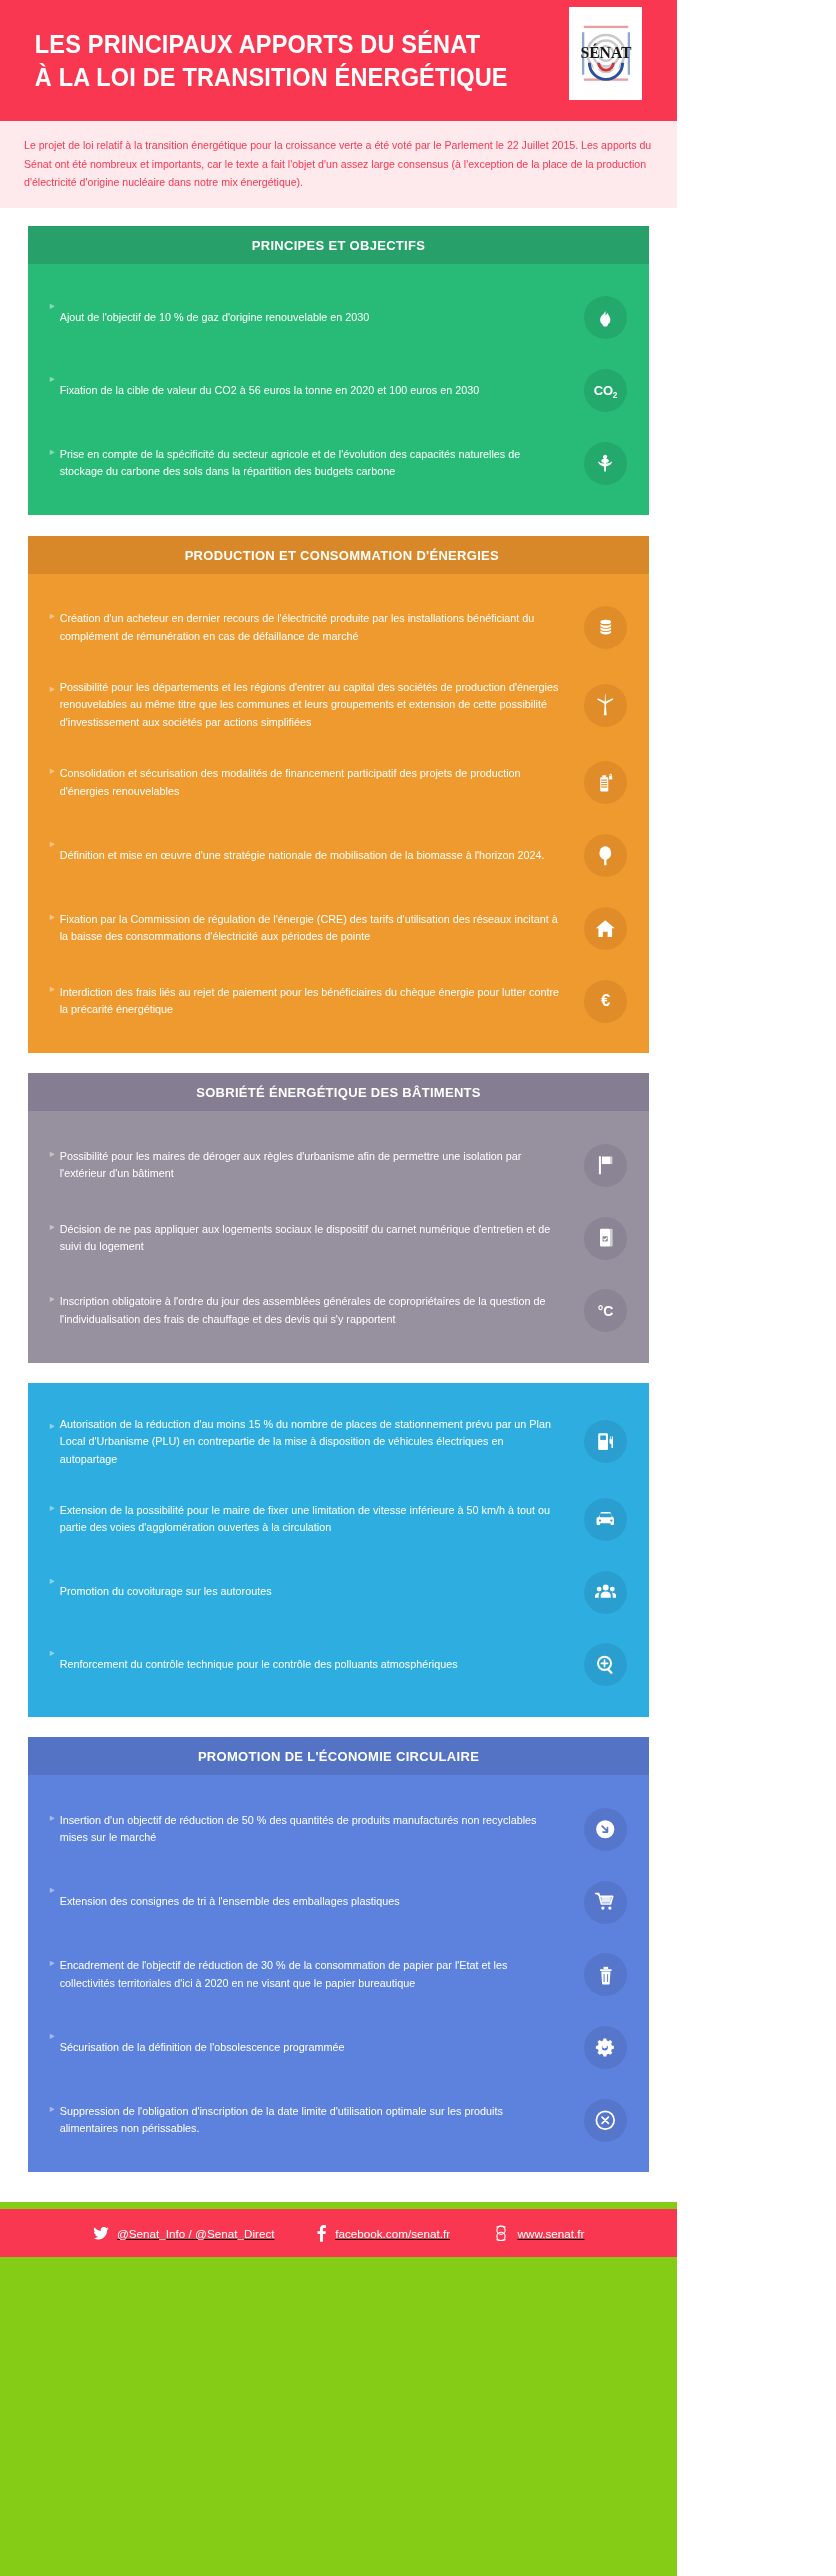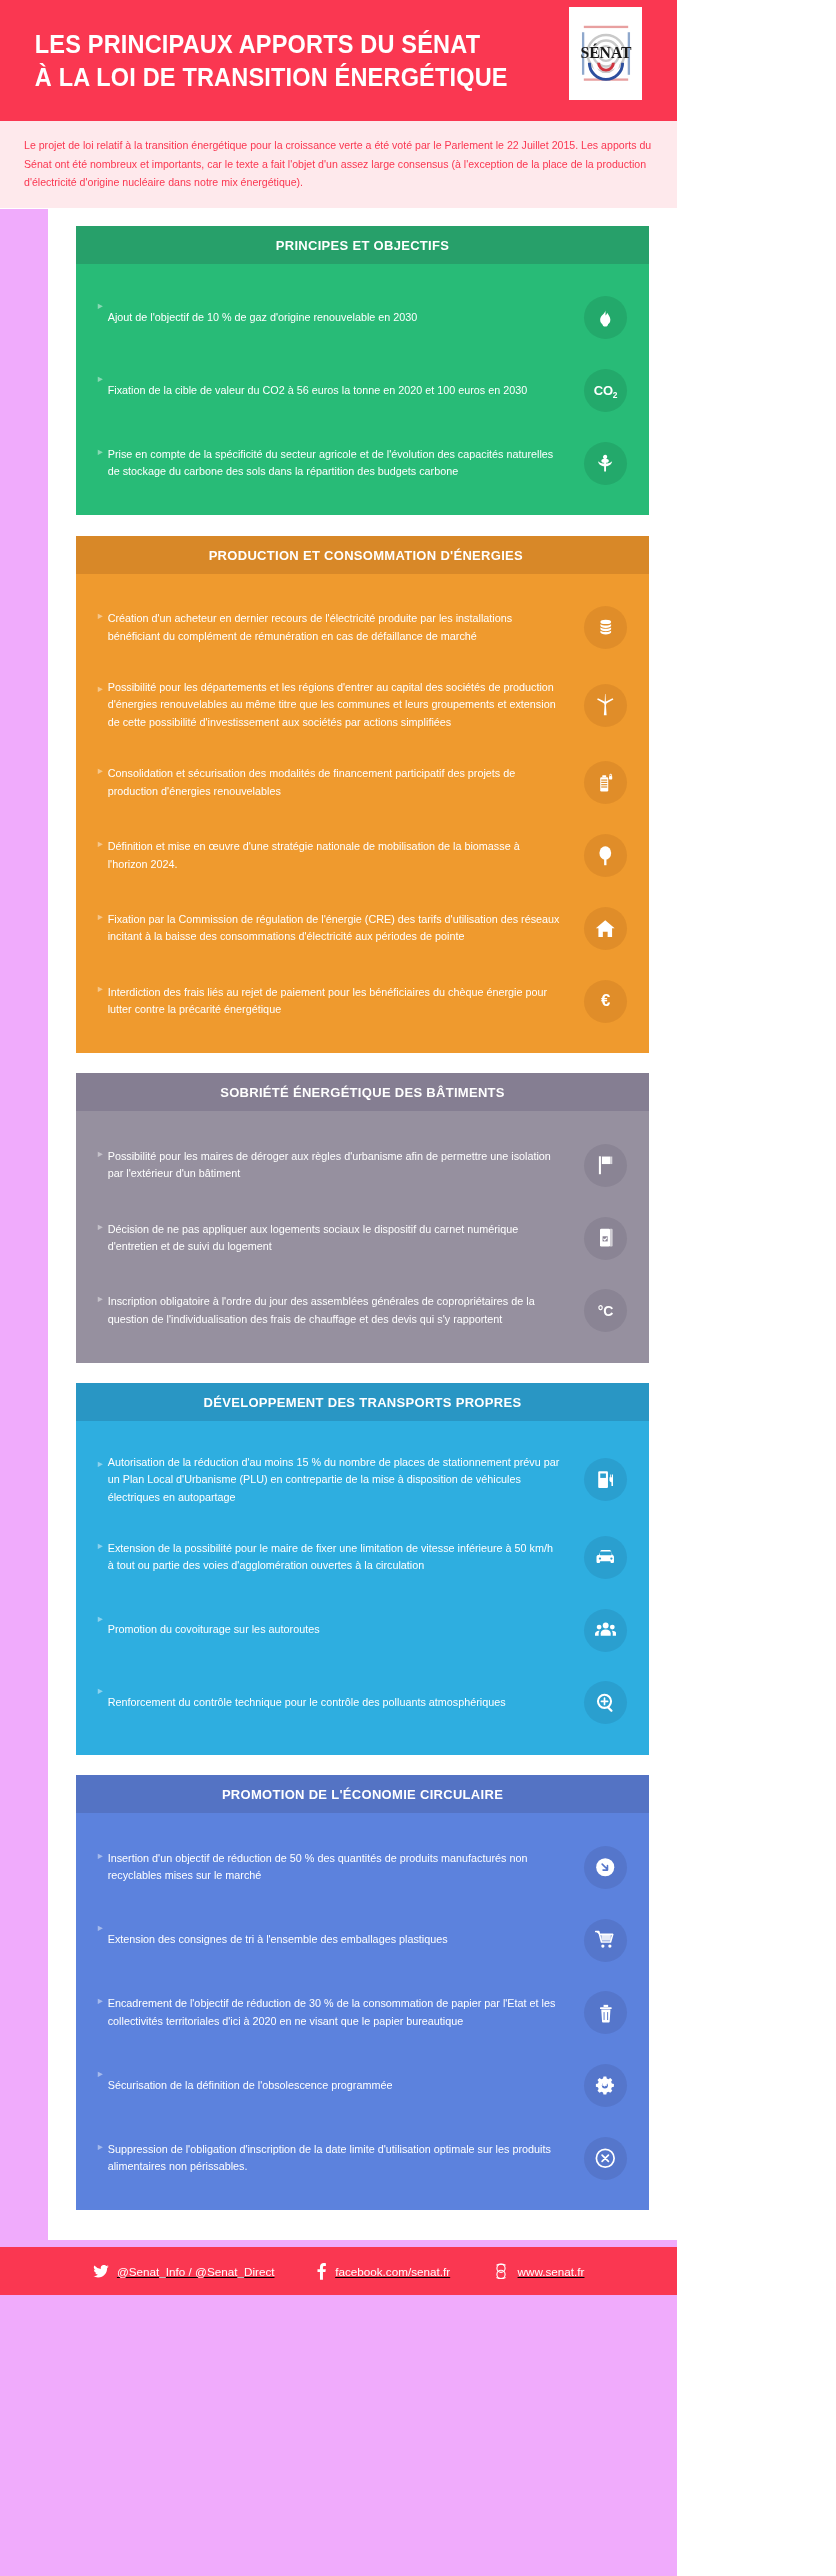--- a/index.html
+++ b/index.html
@@ -8,21 +8,21 @@
   html, body {
     width: 837px;
     background: #ffffff;
     font-family: "Liberation Sans", "DejaVu Sans", sans-serif;
   }
 
   .page {
     width: 677px;
     min-height: 2576px;
     position: relative;
-    background: #f0abfc;
+    background: #84cc16;
     overflow: hidden;
   }
 
   
   .header {
     background: #fa3751;
     height: 121px;
     position: relative;
     display: flex;
     align-items: center;
@@ -70,21 +70,20 @@
     color: #fa3751;
     font-size: 10.6px;
     line-height: 1.75;
     text-align: left;
   }
 
   
   .sections {
     padding: 16.7px 28px 9.3px 28px;
     background: #ffffff;
-    margin-left: 48px;
   }
   .section {
     margin-bottom: 20.5px;
     overflow: hidden;
   }
   .section-header {
     text-align: center;
     padding: 12px 9.3px 11px 9.3px;
     color: #ffffff;
     font-size: 13px;
@@ -346,21 +345,20 @@
           <div class="item">
             <span class="bullet">▸</span>
             <div class="item-text">Inscription obligatoire à l'ordre du jour des assemblées générales de copropriétaires de la question de l'individualisation des frais de chauffage et des devis qui s'y rapportent</div>
             <div class="icon-wrap">
               <span class="icon-text" style="font-size:14px;">°C</span>
             </div>
           </div>
         </div>
       </div>
       <div class="section theme-blue">
-        <div class="section-header">DÉVELOPPEMENT DES TRANSPORTS PROPRES</div>
         <div class="section-body">
           <div class="item">
             <span class="bullet">▸</span>
             <div class="item-text">Autorisation de la réduction d'au moins 15 % du nombre de places de stationnement prévu par un Plan Local d'Urbanisme (PLU) en contrepartie de la mise à disposition de véhicules électriques en autopartage</div>
             <div class="icon-wrap">
               <svg width="19.5" height="21.4" viewBox="0 0 22 24">
                 <rect x="2.5" y="2.5" width="11" height="19" rx="1.3"></rect>
                 <rect x="4.8" y="5" width="6.4" height="5" fill="#2a9fcf"></rect>
                 <path d="M15.2 6.2v6.4c0 1.2 1 2.2 2.2 2.2v4.4h1.8V6.2h-1.3v3h-.9v-3h-.9v3h-.9z"></path>
               </svg>

